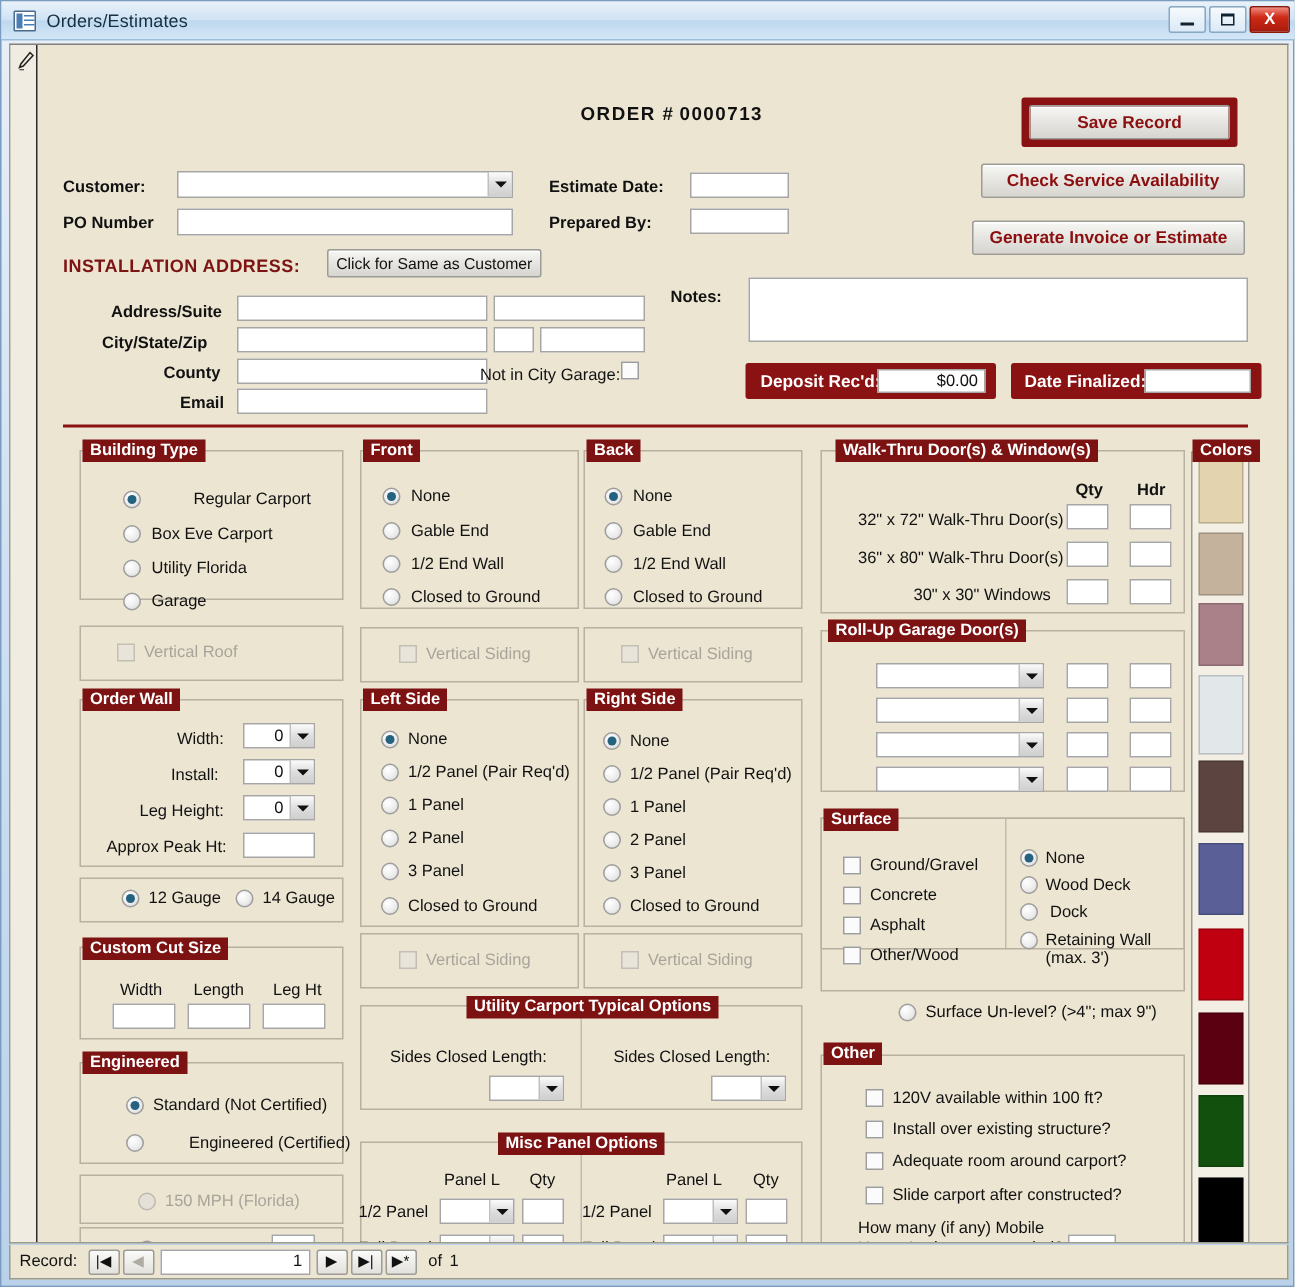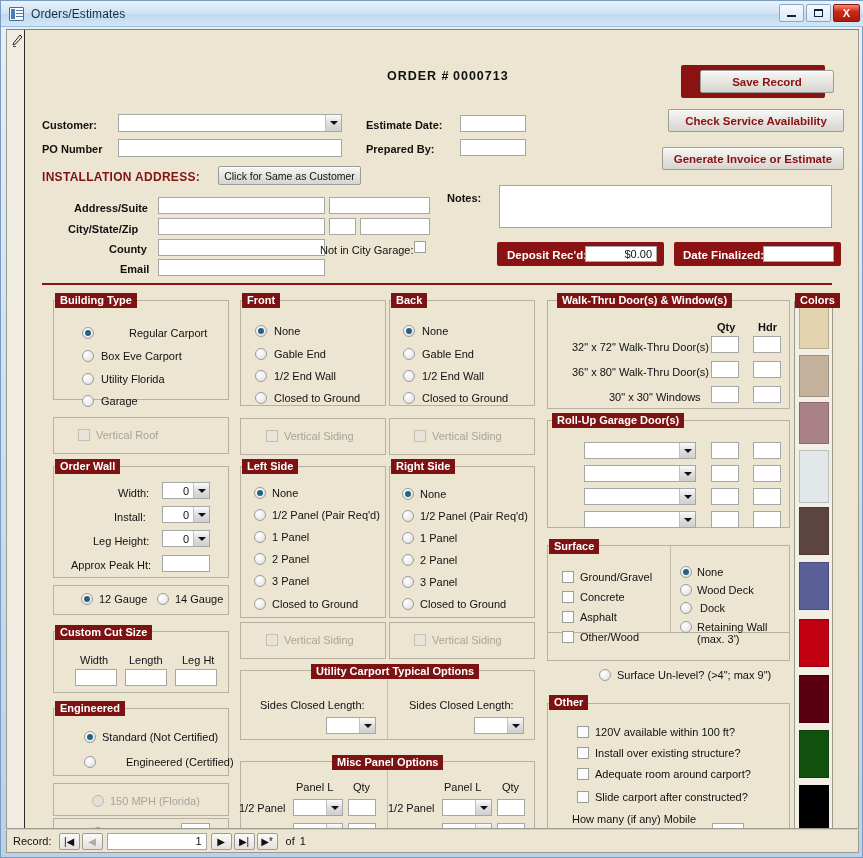--- a/index.html
+++ b/index.html
@@ -99,21 +99,21 @@
   }
 
   
   .btn {
     position:absolute; background:linear-gradient(to bottom,#f7f7f5,#e4e3df 55%,#d6d5d0);
     border:1px solid #9b9b97; border-radius:2px;
     display:flex; align-items:center; justify-content:center;
     font-size:11px; color:#111; cursor:pointer; white-space:nowrap;
     box-shadow: inset 0 1px 0 #ffffff;
   }
-  .btn.redtxt { color:#8b0f0f; font-weight:bold; font-size:11.5px;margin-left:14px; }
+  .btn.redtxt { color:#8b0f0f; font-weight:bold; font-size:11.5px; }
   .btn-outline {
     position:absolute; border:3px solid #8b1212; background:#8b1212; border-radius:2px;
   }
 
   
   .fs { position:absolute; border:1px solid #b8b0a0; background:transparent; }
   .cap {
     position:absolute; background:#7d1212; color:#fff; font-weight:bold;
     font-size:11px; padding:1px 5px 2px 5px; white-space:nowrap; z-index:3;
     line-height:12px;

